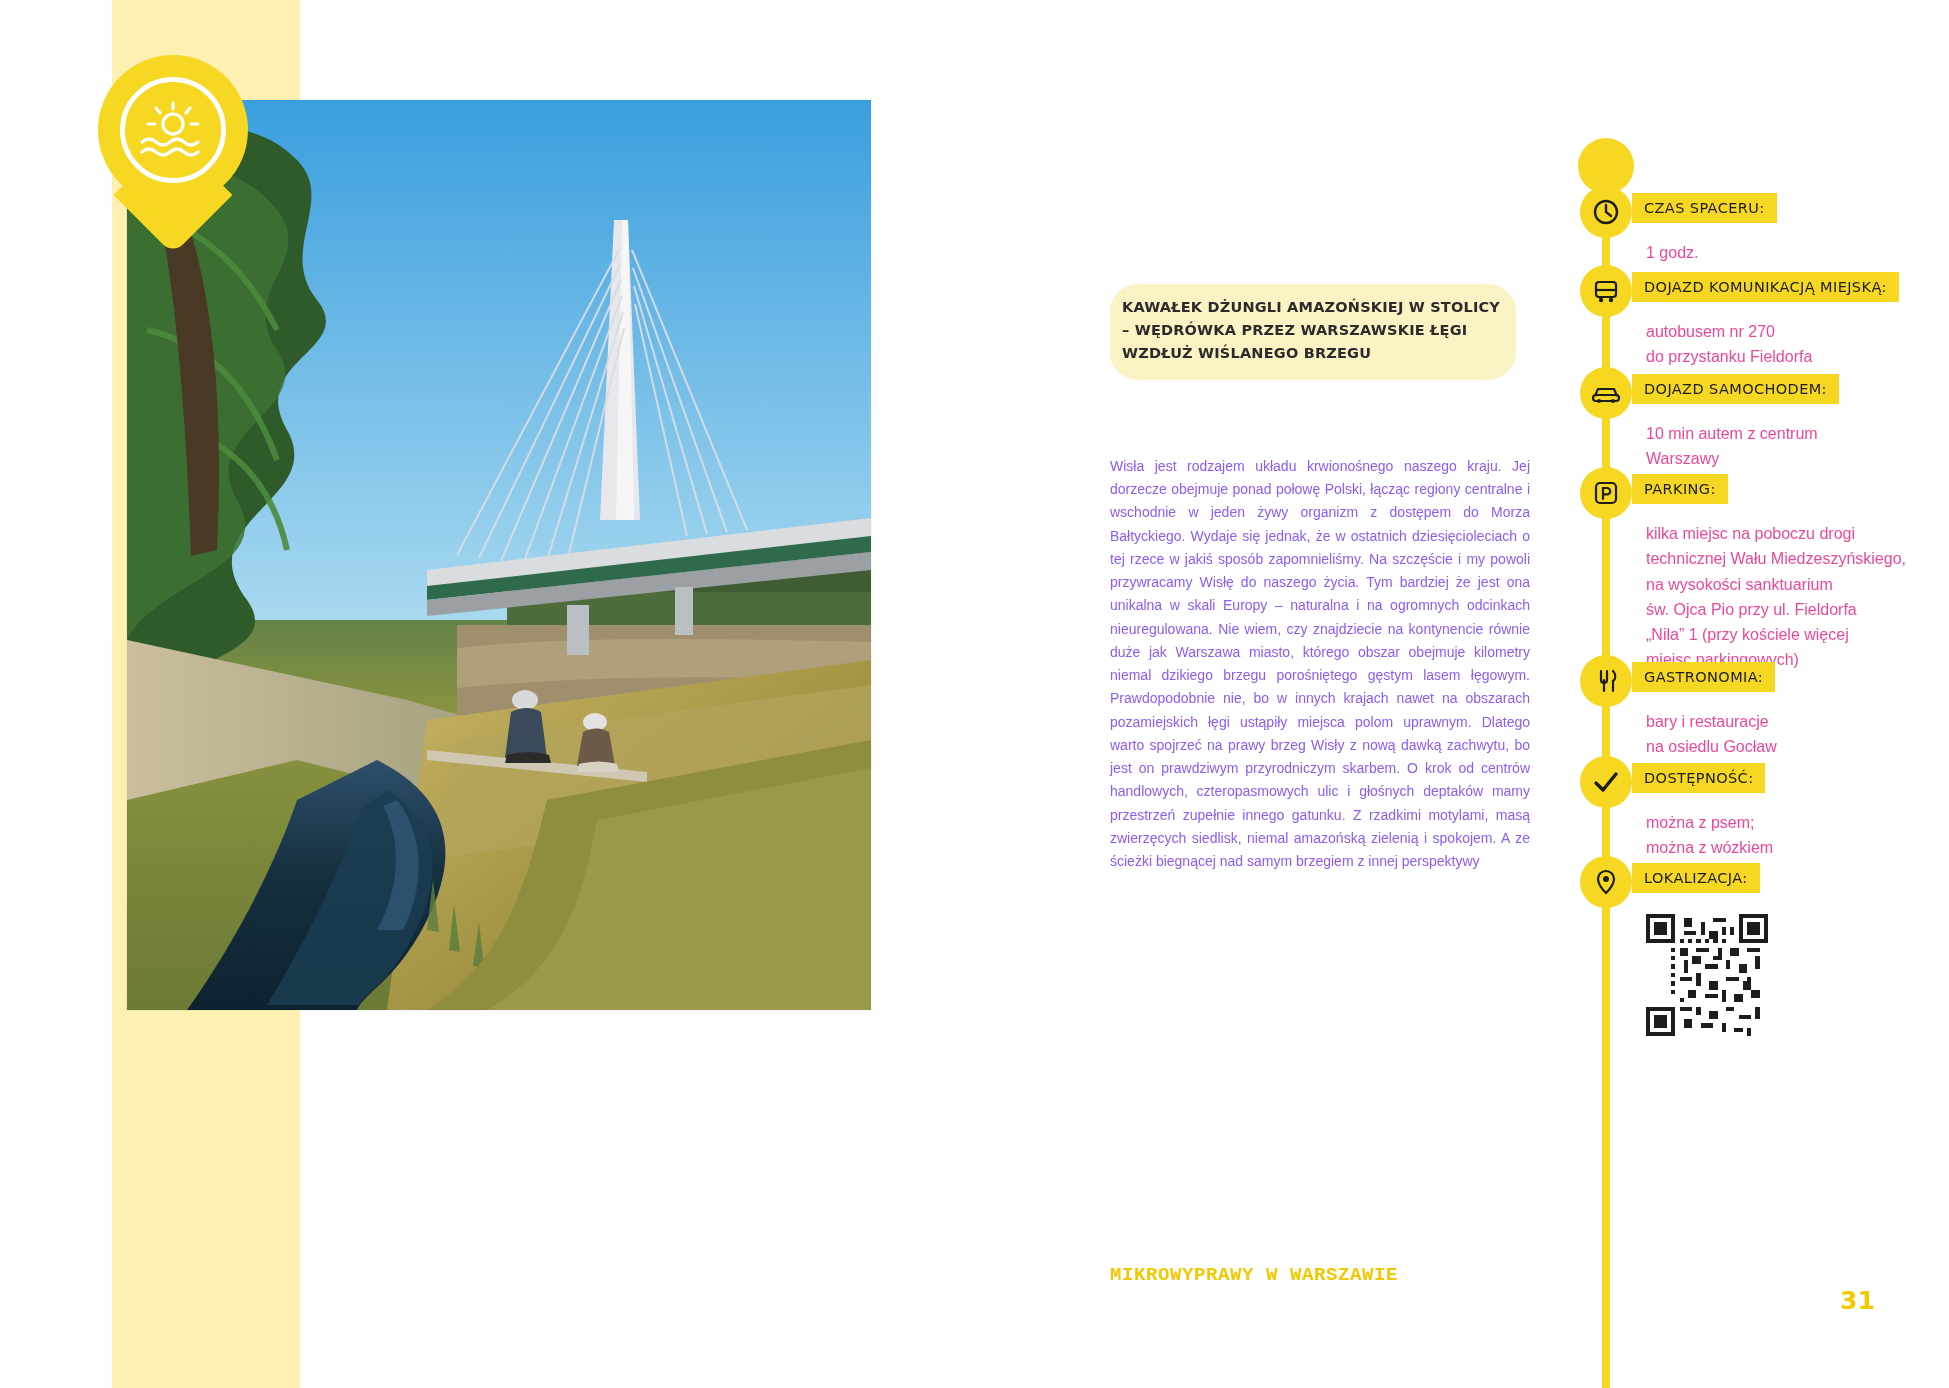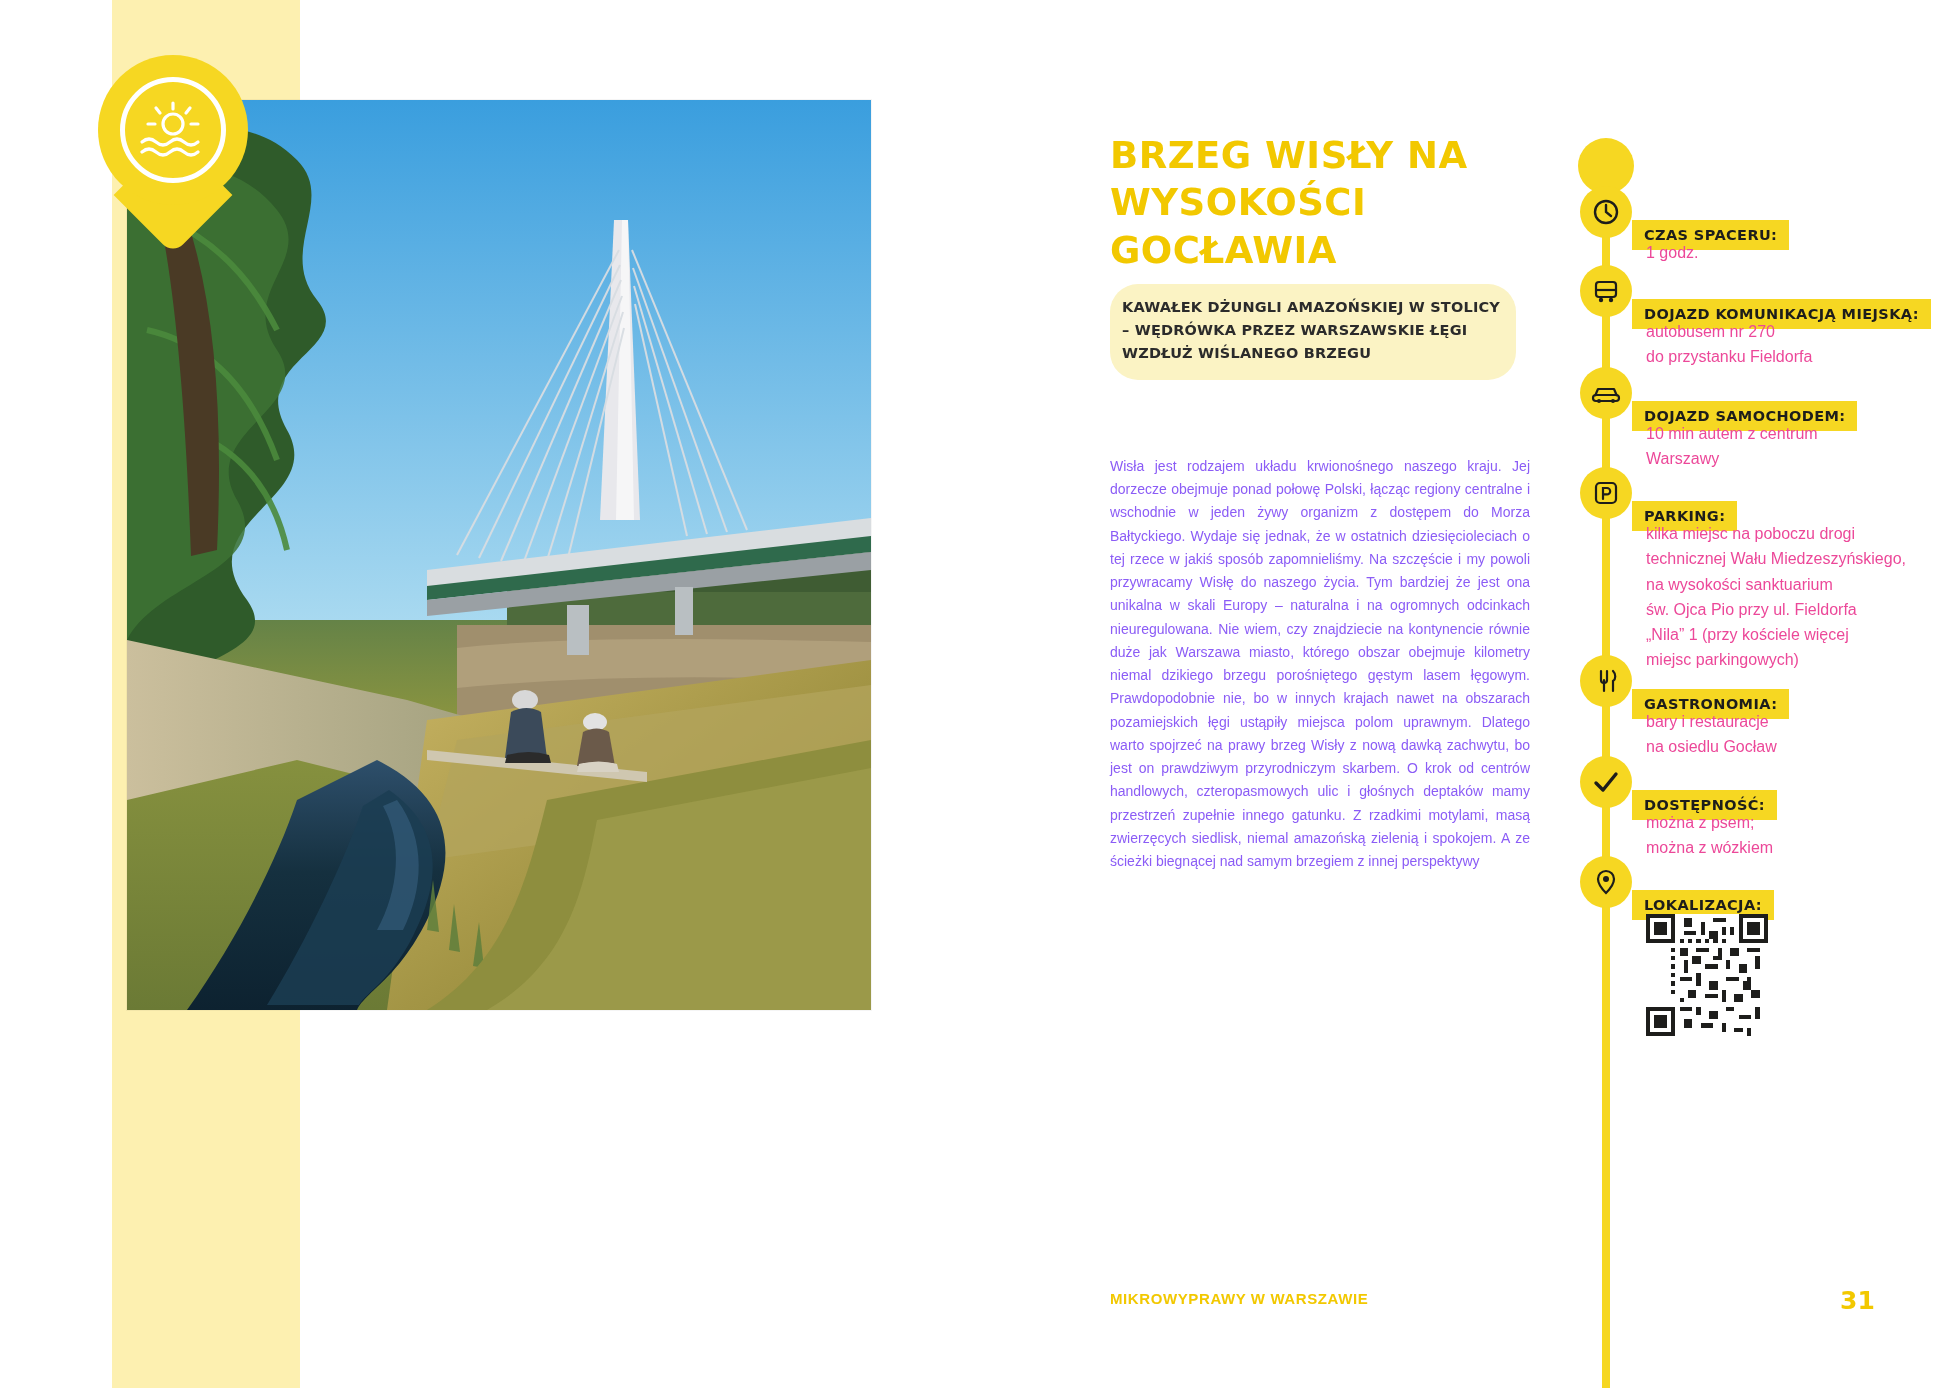--- a/index.html
+++ b/index.html
@@ -114,24 +114,24 @@
     left: 0; top: 455px;
     width: 420px;
     font-family: "Liberation Sans", sans-serif;
     font-size: 14px;
     line-height: 1.66;
     color: #8b5cf6;
     text-align: justify;
   }
   .footer-left {
     position: absolute;
-    left: 0; top: 1290px;
-    font-family: Liberation Sans, sans-serif;
+    left: 0; top: 1264px;
+    font-family: Liberation Mono, monospace;
     font-weight: bold;
-    font-size: 15px;
+    font-size: 19px;
     letter-spacing: 0.6px;
     color: #f2c800;
     text-transform: uppercase;
   }
   .footer-page {
     position: absolute;
     left: 730px; top: 1286px;
     font-family: "DejaVu Sans", sans-serif;
     font-weight: bold;
     font-size: 25px;
@@ -166,27 +166,26 @@
     border-radius: 50%;
     background: #f6d722;
     display: flex; align-items: center; justify-content: center;
   }
   .chip {
     position: absolute;
     left: 62px; top: 7px;
     background: #f6d722;
     color: #1d1d1b;
     font-family: "DejaVu Sans", sans-serif;
-    font-weight: bold;
+    font-weight: normal;
     font-size: 14.5px;
     letter-spacing: 0.4px;
     padding: 7px 12px 7px 12px;
     text-transform: uppercase;
     white-space: nowrap;
-    margin-top: 27px;
   }
   .info-text {
     position: absolute;
     left: 76px;
     top: 54px;
     width: 260px;
     font-family: "Liberation Sans", sans-serif;
     font-size: 16px;
     line-height: 1.58;
     color: #ec4899;
@@ -314,24 +313,20 @@
     <path d="M380 655 q22 -6 42 0 l2 8 l-46 0 z" fill="#2b2b2b"></path>
 
     <ellipse cx="468" cy="622" rx="12" ry="9" fill="#e2e2e2"></ellipse>
     <path d="M456 632 q14 -7 26 0 l6 34 l-38 0 z" fill="#6b5a4a"></path>
     <path d="M452 664 q20 -5 38 0 l2 8 l-42 0 z" fill="#d8d2c4"></path>
   </svg>
 </div>
 
 <div class="content">
 
-  <div class="title">
-    <div>BRZEG WISŁY NA</div>
-    <div>WYSOKOŚCI GOCŁAWIA</div>
-  </div>
 
   <div class="lead">KAWAŁEK DŻUNGLI AMAZOŃSKIEJ W STOLICY – WĘDRÓWKA PRZEZ WARSZAWSKIE ŁĘGI WZDŁUŻ WIŚLANEGO BRZEGU</div>
 
   <div class="body-text">Wisła jest rodzajem układu krwionośnego naszego kraju. Jej dorzecze obejmuje ponad połowę Polski, łącząc regiony centralne i wschodnie w jeden żywy organizm z dostępem do Morza Bałtyckiego. Wydaje się jednak, że w ostatnich dziesięcioleciach o tej rzece w jakiś sposób zapomnieliśmy. Na szczęście i my powoli przywracamy Wisłę do naszego życia. Tym bardziej że jest ona unikalna w skali Europy – naturalna i na ogromnych odcinkach nieuregulowana. Nie wiem, czy znajdziecie na kontynencie równie duże jak Warszawa miasto, którego obszar obejmuje kilometry niemal dzikiego brzegu porośniętego gęstym lasem łęgowym. Prawdopodobnie nie, bo w innych krajach nawet na obszarach pozamiejskich łęgi ustąpiły miejsca polom uprawnym. Dlatego warto spojrzeć na prawy brzeg Wisły z nową dawką zachwytu, bo jest on prawdziwym przyrodniczym skarbem. O krok od centrów handlowych, czteropasmowych ulic i głośnych deptaków mamy przestrzeń zupełnie innego gatunku. Z rzadkimi motylami, masą zwierzęcych siedlisk, niemal amazońską zielenią i spokojem. A ze ścieżki biegnącej nad samym brzegiem z innej perspektywy</div>
 
   <div class="footer-left">MIKROWYPRAWY W WARSZAWIE</div>
   <div class="footer-page">31</div>
 </div>
 
 <div class="rail">

